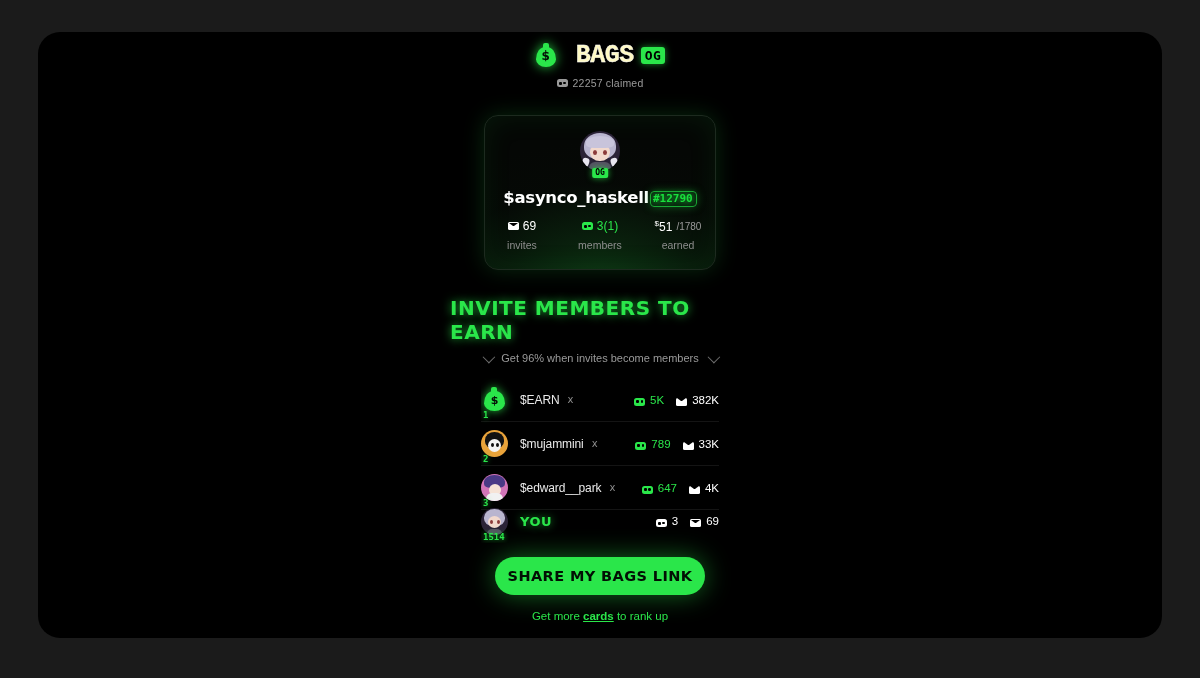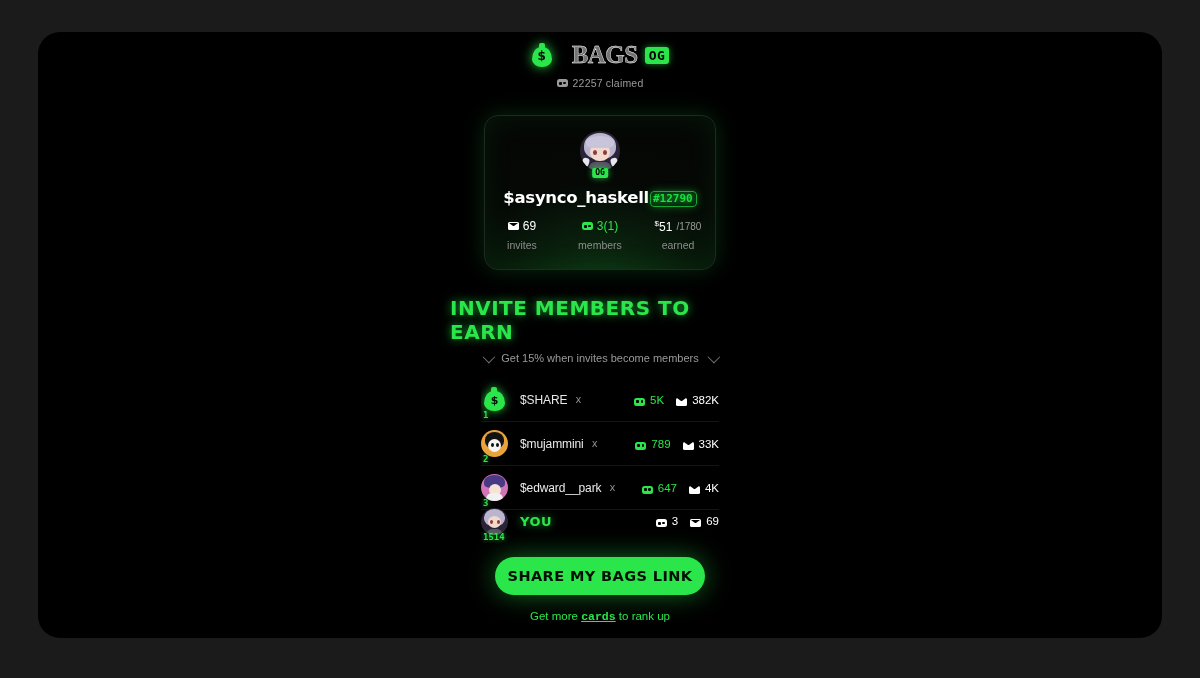--- a/index.html
+++ b/index.html
@@ -73,25 +73,25 @@
     position: absolute; left: 0; top: 6px;
     width: 22px;
     text-align: center;
     font-family: "DejaVu Sans", sans-serif;
     font-size: 12px;
     font-weight: bold;
     color: #041006;
     line-height: 14px;
   }
   .brand-text {
-    font-family: Liberation Serif, serif;
+    font-family: Liberation Mono, monospace;
     font-weight: bold;
     font-size: 25px;
     letter-spacing: -0.5px;
-    color: #737373;
+    color: #fef9c3;
     margin-left: 12px;
     -webkit-text-stroke: 0.4px #ffffff;
   }
   .og-badge {
     font-family: "DejaVu Sans Mono", monospace;
     font-weight: bold;
     font-size: 13px;
     line-height: 16px;
     color: #000000;
     background: #2ae64a;
@@ -489,36 +489,36 @@
                 <span class="earn-sub">/1780</span>
             </div>
             <div class="stat-label">earned</div>
           </div>
         </div>
       </div>
 
       <div class="section-title">INVITE MEMBERS TO EARN</div>
       <div class="section-sub">
         <span class="chev"></span>
-        <span>Get 15% when invites become members</span>
+        <span>Get 96% when invites become members</span>
         <span class="chev"></span>
       </div>
 
       <div class="board">
 
         <div class="lb-row">
           <div class="lb-avatar-wrap">
             <div class="mini-bag">
               <span class="knot"></span>
                 <span class="body"></span>
                 <span class="dollar">$</span>
             </div>
             <span class="lb-rank">1</span>
           </div>
-          <span class="lb-name">$SHARE</span>
+          <span class="lb-name">$EARN</span>
           <span class="x-ico">x</span>
           <span class="lb-spacer"></span>
           <span class="lb-metric members">
             <span class="pad-ico"></span>
             <span>5K</span>
           </span>
           <span class="lb-metric invites">
             <span class="mail-ico"></span>
             <span>382K</span>
           </span>
@@ -597,18 +597,18 @@
           <span class="lb-metric invites">
             <span class="mail-ico"></span>
             <span>69</span>
           </span>
         </div>
       </div>
 
       <button class="share-btn">SHARE MY BAGS LINK</button>
 
       <div class="footer-note">
-        <span>Get more </span><a class="cards" href="#" style="color:#2ae64a;font-family:Liberation Mono, monospace;">cards</a><span> to rank up</span>
+        <span>Get more </span><a class="cards" href="#" style="color:#2ae64a;">cards</a><span> to rank up</span>
       </div>
 
     </div>
   </div>
 </div>
 
 </body></html>

